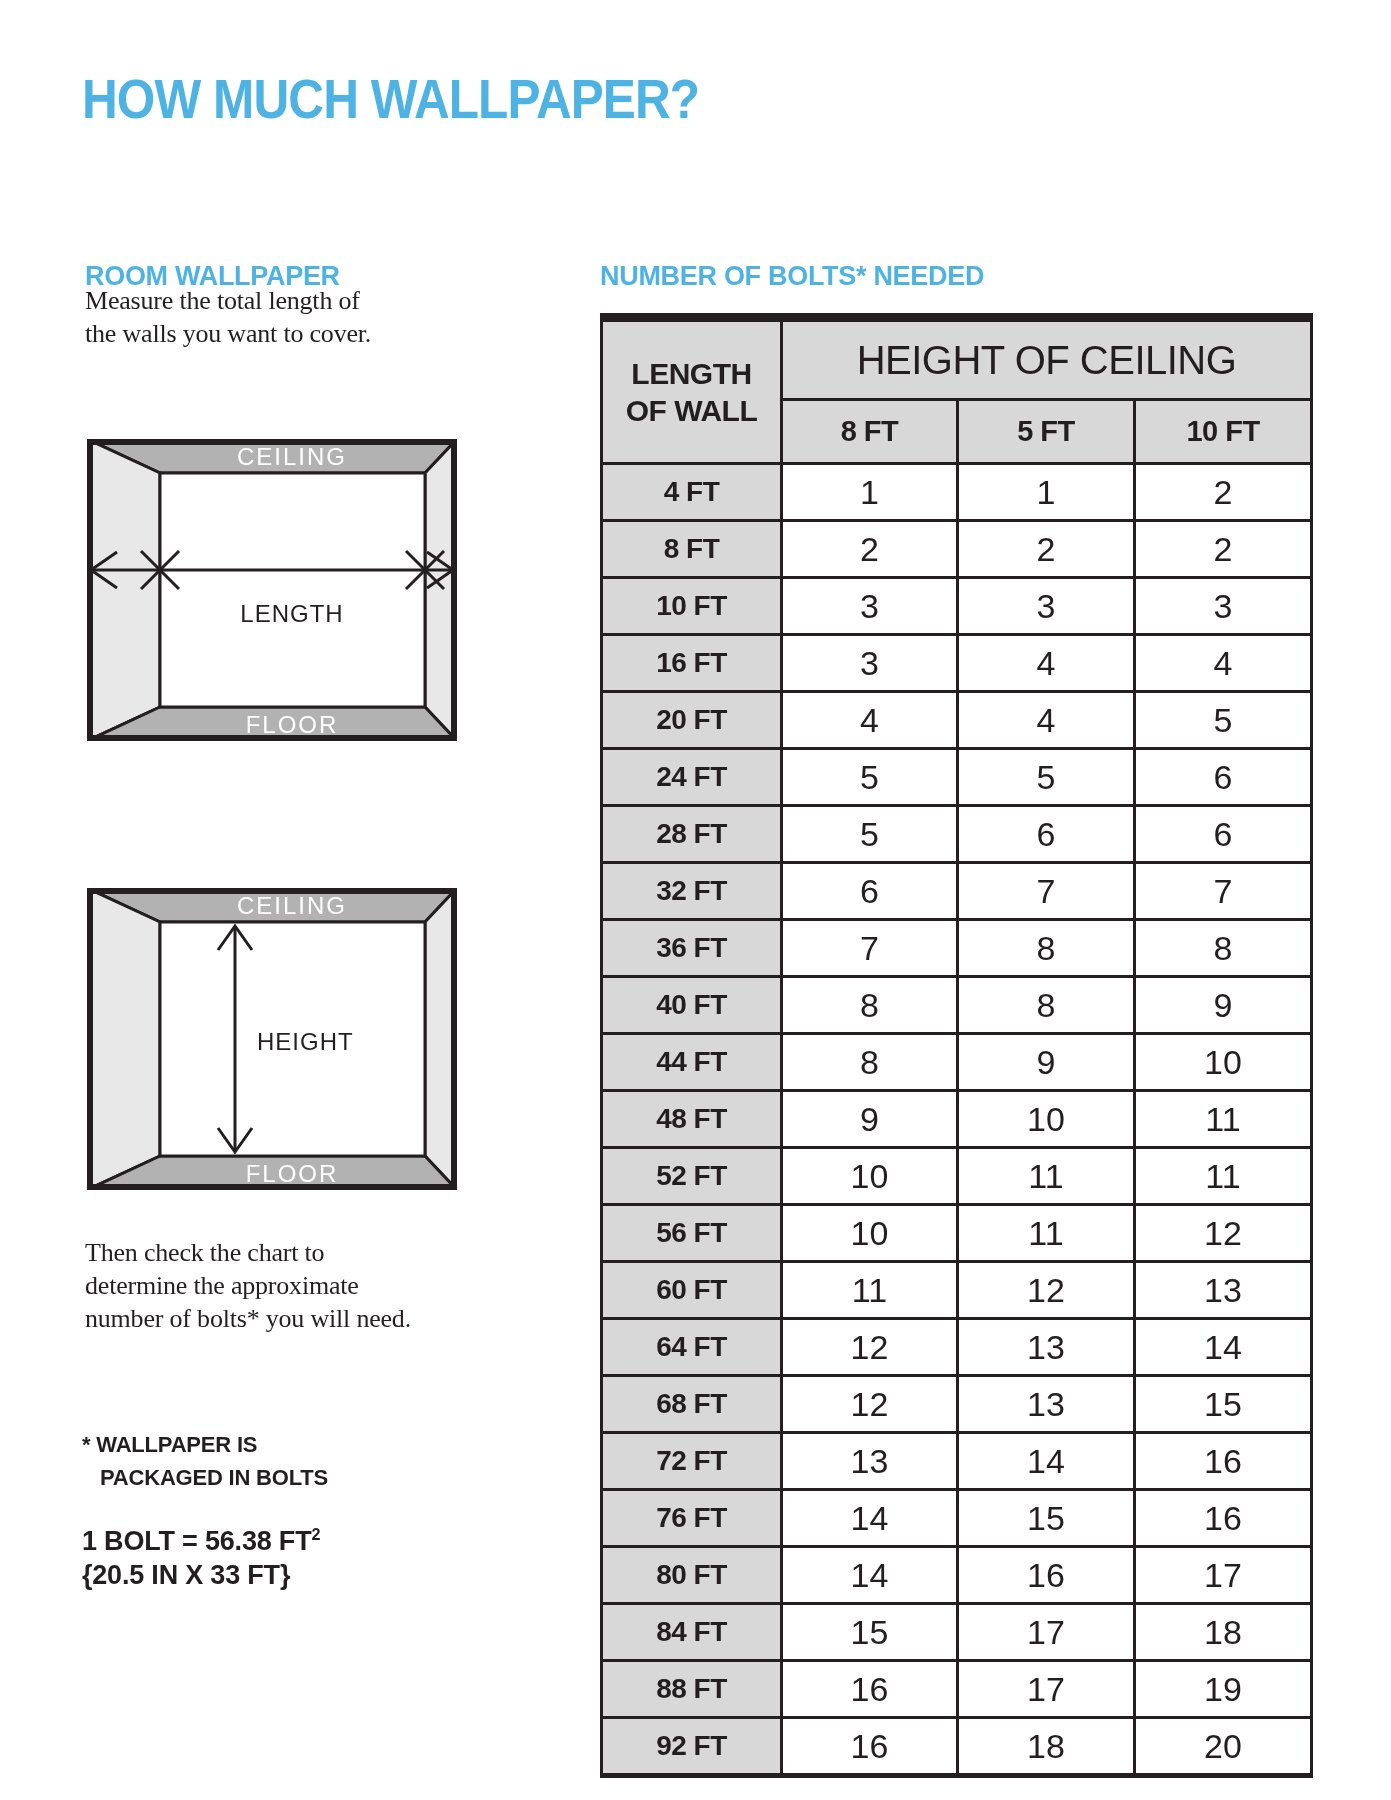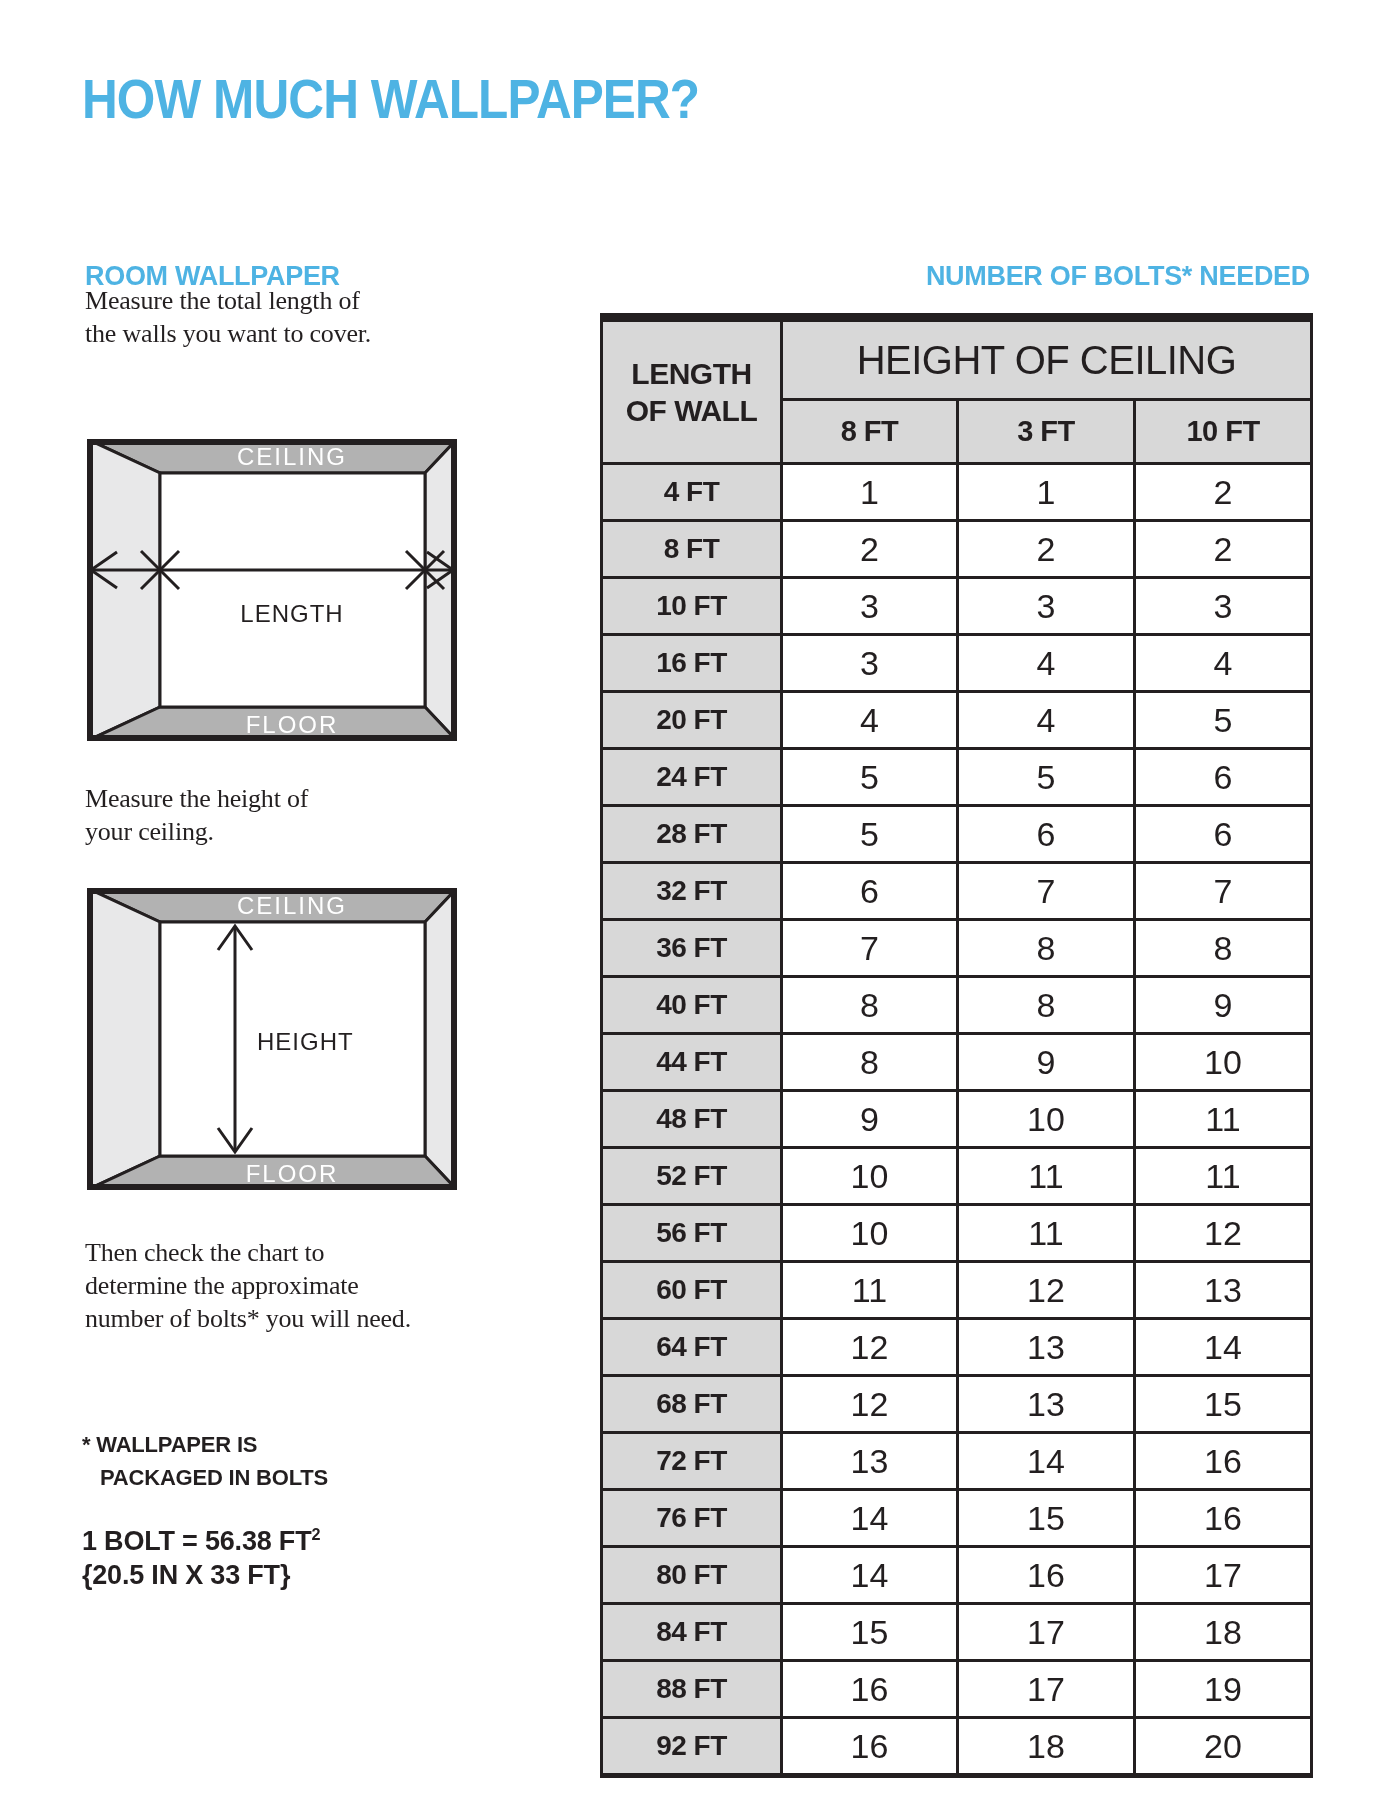--- a/index.html
+++ b/index.html
@@ -11,21 +11,21 @@
     position:absolute;left:82px;top:72px;margin:0;
     font-size:55px;font-weight:bold;line-height:1;color:#4eb3e3;
     letter-spacing:-1px;white-space:nowrap;
     transform:scaleX(0.9);transform-origin:left top;
   }
   .section-heading{
     position:absolute;margin:0;font-size:27px;font-weight:bold;color:#4eb3e3;
     letter-spacing:-0.3px;white-space:nowrap;
   }
   #room-estimates-heading{left:85px;top:261px;}
-  #table-heading{left:600px;top:261px;width:710px;text-align:right;}
+  #table-heading{left:600px;top:261px;width:710px;text-align:left;}
   .body-text{
     position:absolute;left:85px;margin:0;font-size:26px;line-height:33px;
     letter-spacing:-0.2px;color:#231f20;font-family:Liberation Serif, serif;
   }
   #step1{top:284px;}
   #step2{top:782px;}
   #step3{top:1236px;}
   .diagram{position:absolute;left:87px;}
   #diagram-length{top:439px;}
   #diagram-height{top:888px;}
@@ -97,24 +97,20 @@
       <polyline points="340,113 366,131 340,149"></polyline>
       <line x1="54" y1="112" x2="92" y2="150"></line>
       <line x1="54" y1="150" x2="92" y2="112"></line>
       <line x1="319" y1="112" x2="357" y2="150"></line>
       <line x1="319" y1="150" x2="357" y2="112"></line>
     </g>
     <text class="room-measure-label" x="205" y="183" text-anchor="middle">LENGTH</text>
     <rect x="3" y="3" width="364" height="296" fill="none" stroke="#231f20" stroke-width="6"></rect>
   </svg>
 
-  <p class="body-text" id="step2">
-    <span>Measure the height of</span><br>
-    <span>your ceiling.</span>
-  </p>
 
   <svg class="diagram" id="diagram-height" width="370" height="302" viewBox="0 0 370 302">
     <polygon points="0,0 370,0 338,34 73,34" fill="#b2b2b2" stroke="#231f20" stroke-width="3"></polygon>
     <polygon points="0,0 73,34 73,268 0,302" fill="#e8e8e9" stroke="#231f20" stroke-width="3"></polygon>
     <polygon points="370,0 338,34 338,268 370,302" fill="#e8e8e9" stroke="#231f20" stroke-width="3"></polygon>
     <polygon points="0,302 73,268 338,268 370,302" fill="#b2b2b2" stroke="#231f20" stroke-width="3"></polygon>
     <rect x="73" y="34" width="265" height="234" fill="#ffffff" stroke="#231f20" stroke-width="3"></rect>
     <text class="room-band-label" x="205" y="26" text-anchor="middle">CEILING</text>
     <text class="room-band-label" x="205" y="294" text-anchor="middle">FLOOR</text>
     <g stroke="#231f20" stroke-width="3" fill="none">
@@ -157,21 +153,21 @@
     <thead>
       <tr>
         <th class="corner" rowspan="2">
           <span>LENGTH</span><br>
           <span>OF WALL</span>
         </th>
         <th class="group" colspan="3">HEIGHT OF CEILING</th>
       </tr>
       <tr>
         <th class="sub">8 FT</th>
-        <th class="sub">3 FT</th>
+        <th class="sub">5 FT</th>
         <th class="sub">10 FT</th>
       </tr>
     </thead>
     <tbody>
         <tr>
           <th class="row-label">4 FT</th>
           <td class="num-cell">1</td>
           <td class="num-cell">1</td>
           <td class="num-cell">2</td>
         </tr>

